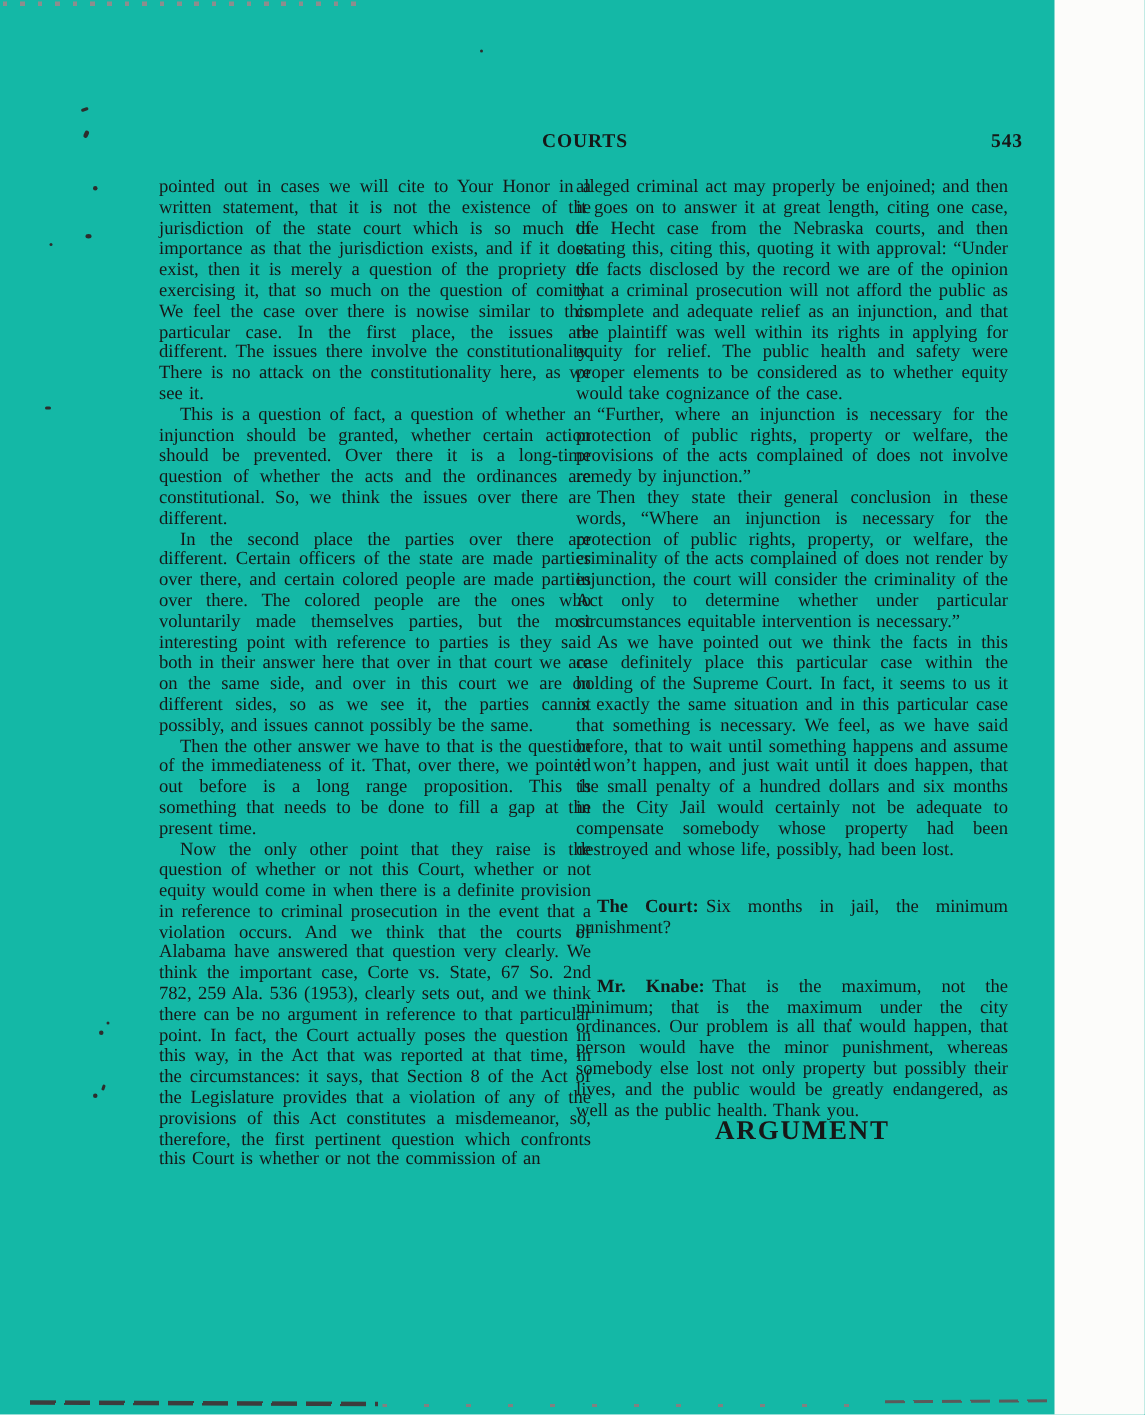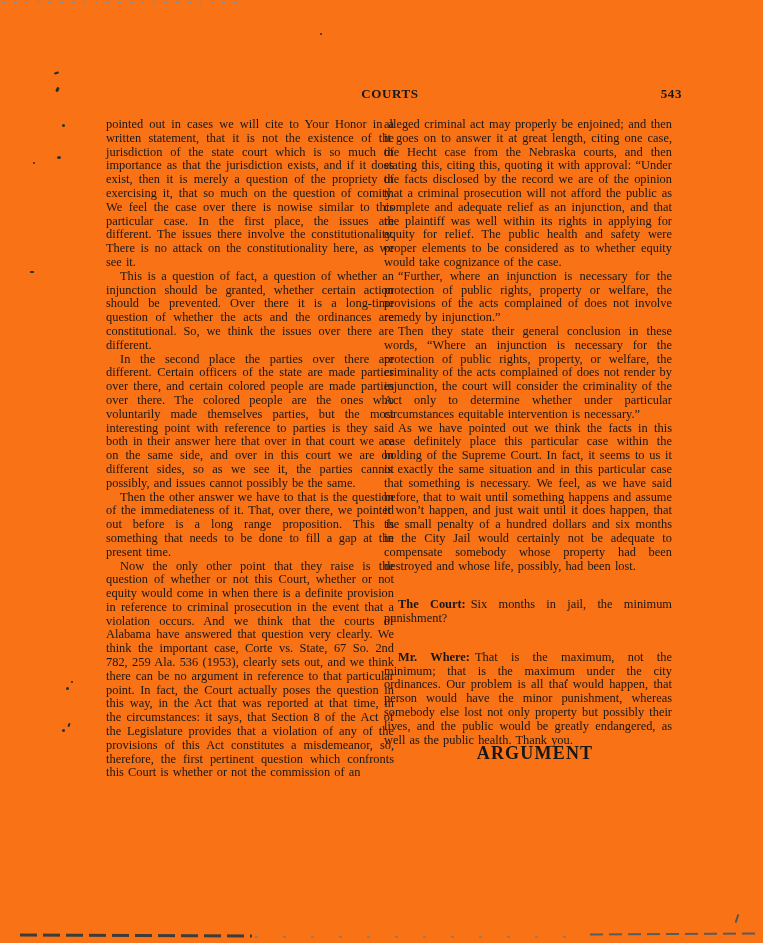--- a/index.html
+++ b/index.html
@@ -2,23 +2,23 @@
 <html><head>
 <meta charset="utf-8">
 <style>
   html, body {
     margin: 0;
     padding: 0;
     background: #fcfcfa;
   }
   #page {
     position: relative;
-    width: 763px;
+    width: 703px;
     height: 943px;
-    background: #f97316;
+    background: #14b8a6;
     overflow: hidden;
     font-family: "Liberation Serif", "DejaVu Serif", serif;
     color: #171717;
   }
   
   #running-head {
     position: absolute;
     left: 98px;
     top: 86px;
     width: 584px;
@@ -121,21 +121,21 @@
     <p class="noindent">alleged criminal act may properly be enjoined; and then it goes on to answer it at great length, citing one case, the Hecht case from the Nebraska courts, and then stating this, citing this, quoting it with approval: “Under the facts disclosed by the record we are of the opinion that a criminal prosecution will not afford the public as complete and adequate relief as an injunction, and that the plaintiff was well within its rights in applying for equity for relief. The public health and safety were proper elements to be considered as to whether equity would take cognizance of the case.</p>
     <p>“Further, where an injunction is necessary for the protection of public rights, property or welfare, the provisions of the acts complained of does not involve remedy by injunction.”</p>
     <p>Then they state their general conclusion in these words, “Where an injunction is necessary for the protection of public rights, property, or welfare, the criminality of the acts complained of does not render by injunction, the court will consider the criminality of the Act only to determine whether under particular circumstances equitable intervention is necessary.”</p>
     <p>As we have pointed out we think the facts in this case definitely place this particular case within the holding of the Supreme Court. In fact, it seems to us it is exactly the same situation and in this particular case that something is necessary. We feel, as we have said before, that to wait until something happens and assume it won’t happen, and just wait until it does happen, that the small penalty of a hundred dollars and six months in the City Jail would certainly not be adequate to compensate somebody whose property had been destroyed and whose life, possibly, had been lost.</p>
 
     <p class="dialogue">
       <span class="speaker">The Court:</span><span>Six months in jail, the minimum punishment?</span>
     </p>
 
     <p class="dialogue">
-      <span class="speaker">Mr. Where:</span><span>That is the maximum, not the minimum; that is the maximum under the city ordinances. Our problem is all that would happen, that person would have the minor punishment, whereas somebody else lost not only property but possibly their lives, and the public would be greatly endangered, as well as the public health. Thank you.</span>
+      <span class="speaker">Mr. Knabe:</span><span>That is the maximum, not the minimum; that is the maximum under the city ordinances. Our problem is all that would happen, that person would have the minor punishment, whereas somebody else lost not only property but possibly their lives, and the public would be greatly endangered, as well as the public health. Thank you.</span>
     </p>
 
     <p class="section-heading">ARGUMENT</p>
 
   </div>
 
   <div class="artifact" id="top-dashes"></div>
   <div class="artifact" id="bottom-line-left"></div>
   <div class="artifact" id="bottom-line-mid"></div>
   <div class="artifact" id="bottom-line-right"></div>

